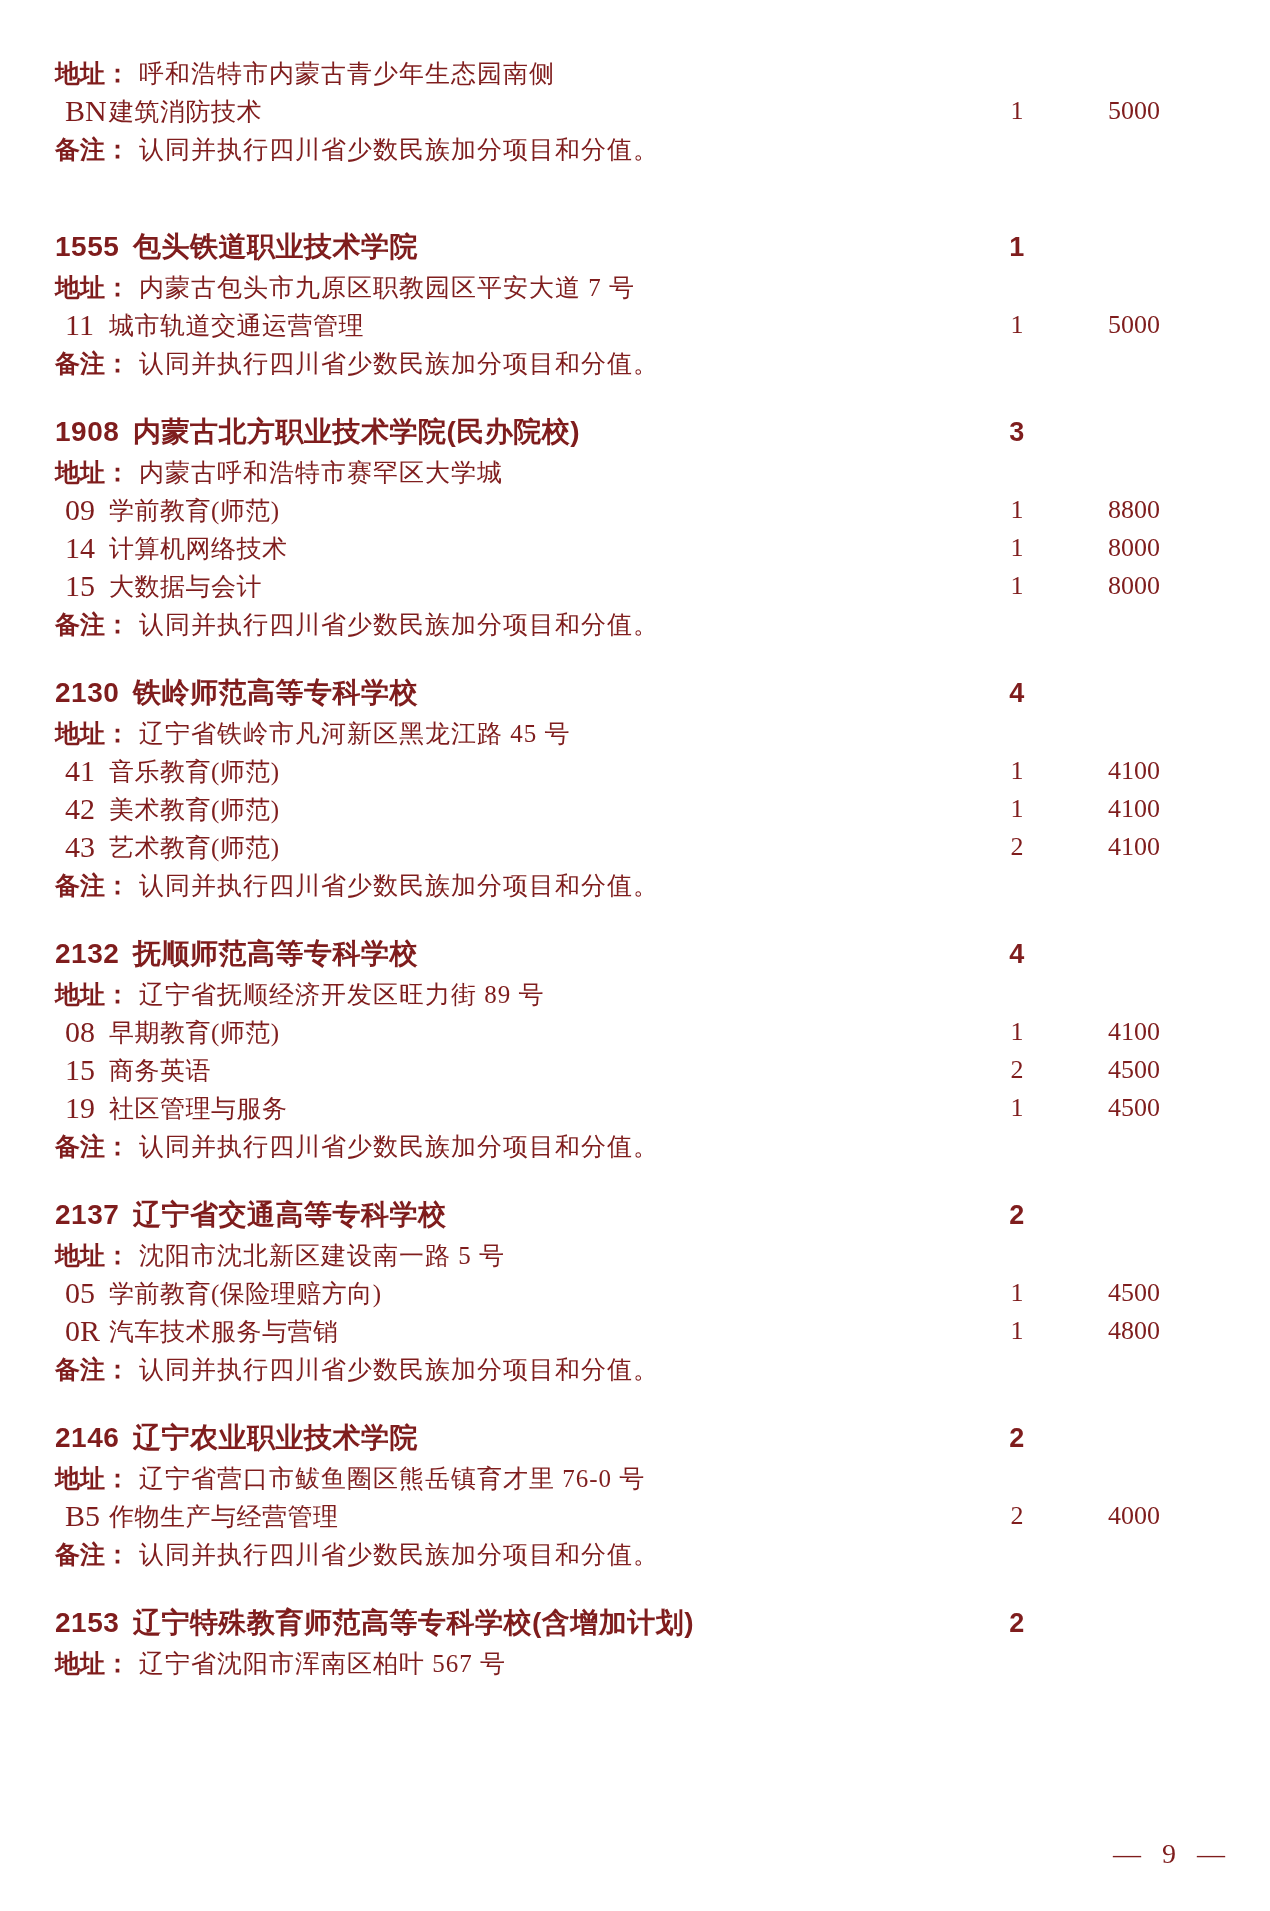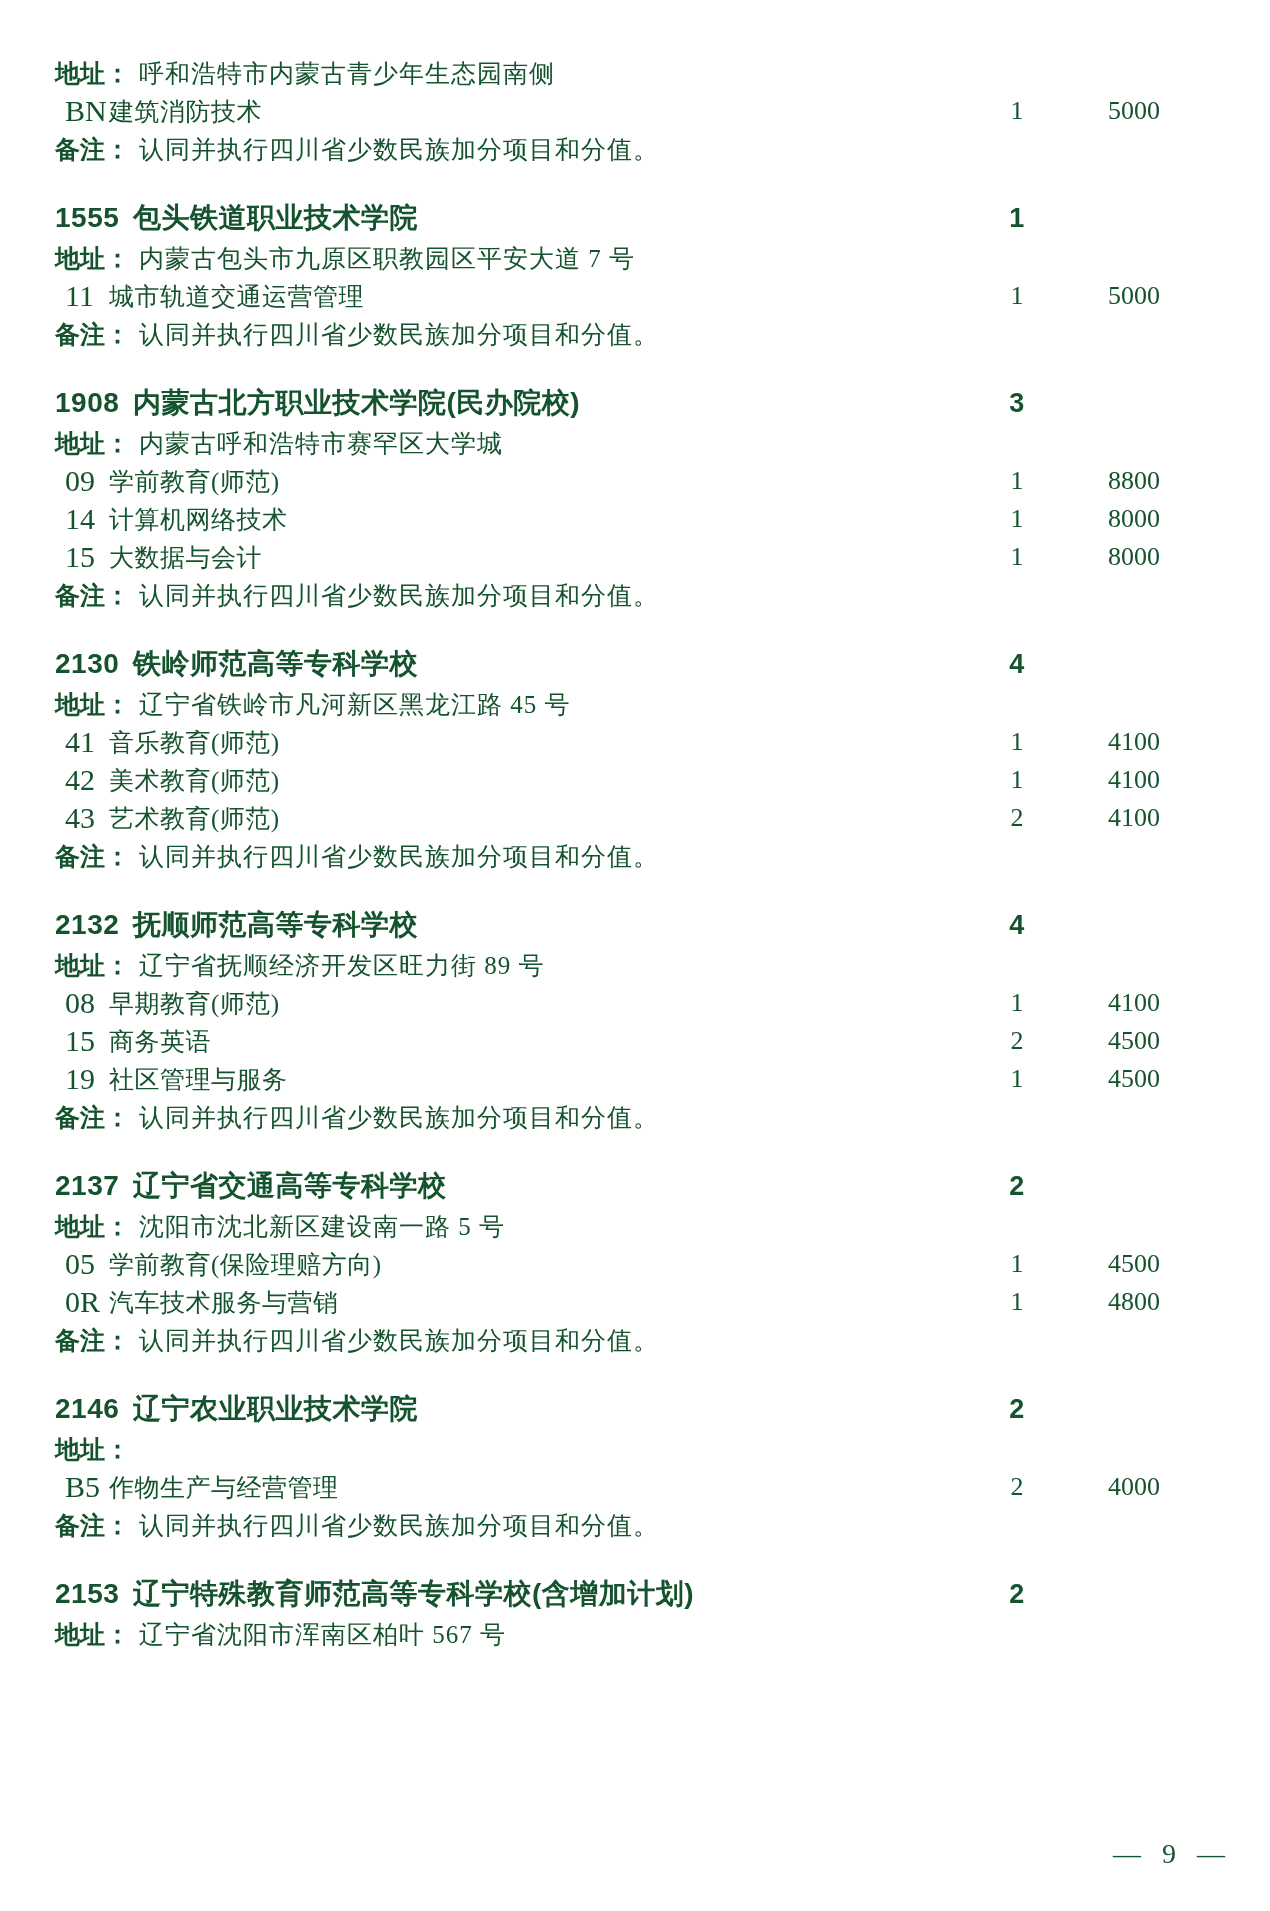--- a/index.html
+++ b/index.html
@@ -1,38 +1,38 @@
 <!DOCTYPE html>
 <html lang="zh"><head>
 <meta charset="utf-8">
 <style>
   html, body { margin: 0; padding: 0; background: #ffffff; }
   .page {
     position: relative;
     width: 1270px;
     height: 1911px;
     background: #ffffff;
-    color: #14532d;
+    color: #7f1d1d;
     overflow: hidden;
     font-family: "Liberation Serif", "DejaVu Serif", serif;
   }
   .content { padding-top: 54px; }
 
   .row {
     position: relative;
     height: 38px;
     display: flex;
     align-items: center;
     padding-left: 55px;
     box-sizing: border-box;
   }
 
   
   .school { margin-top: 29px; }
-  .school.first-gap { margin-top: 29px; }
+  .school.first-gap { margin-top: 58px; }
   .school-header {
     height: 42px;
     font-family: "Liberation Sans", "DejaVu Sans", sans-serif;
     font-weight: 700;
     font-size: 28px;
     letter-spacing: 0.5px;
   }
   .school-header .school-code { display: inline-block; width: 78px; }
   .school-header .col-count {
     font-family: "Liberation Sans", "DejaVu Sans", sans-serif;
@@ -263,20 +263,21 @@
     </section>
 
     <section class="school">
       <div class="row school-header">
         <span class="school-code">2146</span>
         <span class="school-name">辽宁农业职业技术学院</span>
         <span class="col-count">2</span>
       </div>
       <div class="row">
         <span class="label">地址：</span>
+        <span class="body-text">辽宁省营口市鲅鱼圈区熊岳镇育才里 76-0 号</span>
       </div>
       <div class="row major-row">
         <span class="major-code">B5</span>
         <span class="major-name">作物生产与经营管理</span>
         <span class="col-count">2</span>
         <span class="col-fee">4000</span>
       </div>
       <div class="row">
         <span class="label">备注：</span>
         <span class="body-text">认同并执行四川省少数民族加分项目和分值。</span>

